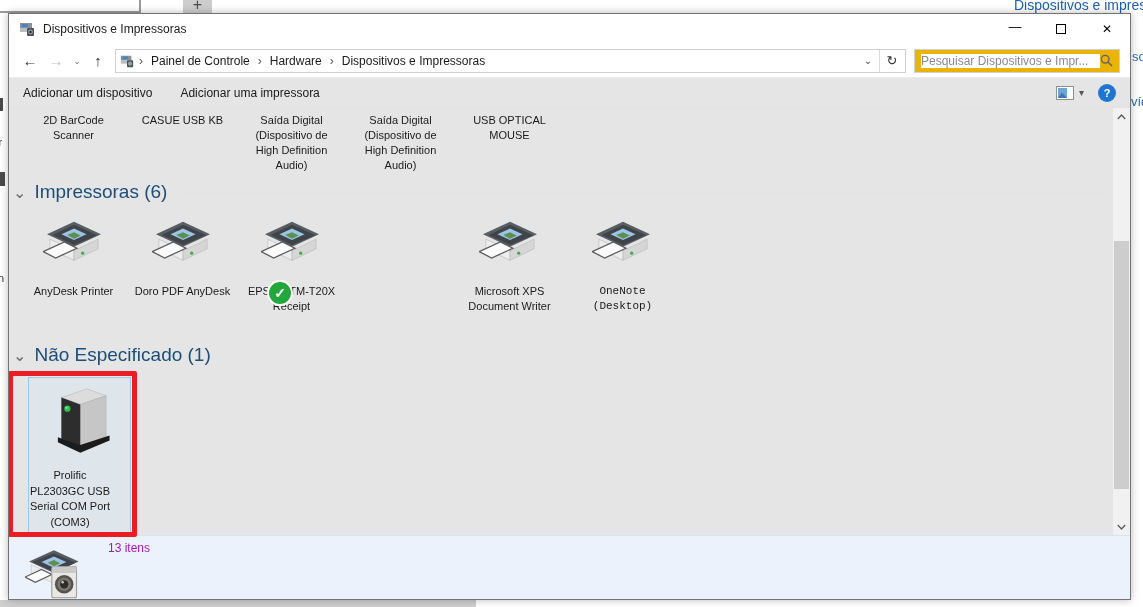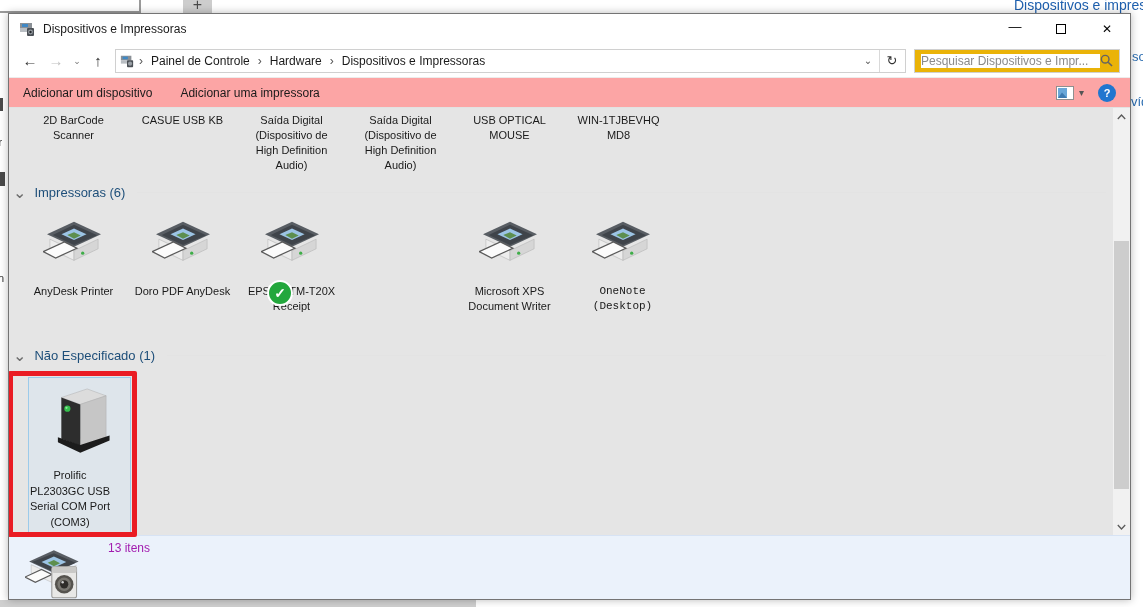--- a/index.html
+++ b/index.html
@@ -67,21 +67,21 @@
   }
   .searchbox input {
     flex:1; border:none; outline:none; font-size:12px; min-width:0;
     font-family:"Liberation Sans", sans-serif; color:#333;
   }
   .searchbox input::placeholder { color:#8a8a8a; }
 
   
   .commandbar {
     position:absolute; left:0; top:63px; right:0; height:31px;
-    background:#fca5a5; border-top:1px solid #ececec; border-bottom:1px solid #e2e2e2;
+    background:#e5e5e5; border-top:1px solid #ececec; border-bottom:1px solid #e2e2e2;
     display:flex; align-items:center; padding:0 14px; font-size:12px;
   }
   .cmd-item { margin-right:28px; white-space:nowrap; }
   .cmd-right { margin-left:auto; display:flex; align-items:center; gap:14px; }
   .view-group { display:flex; align-items:center; gap:5px; }
   .view-caret { font-size:10px; color:#555; }
   .help-btn {
     width:18px; height:18px; border-radius:50%; background:#2076cf; color:#fff;
     font-size:11px; font-weight:bold; display:flex; align-items:center; justify-content:center;
   }
@@ -89,21 +89,21 @@
   
   .content { position:absolute; left:0; top:94px; right:0; bottom:64px; background:#e5e5e5; }
   .cell { position:absolute; width:109px; text-align:center; }
   .cell .lbl { font-size:11px; line-height:15px; width:96px; margin:0 auto; }
   .toprow-lbl { top:5px; }
   .section-hdr {
     position:absolute; left:4px; right:24px; height:20px;
     display:flex; align-items:center; gap:8px;
   }
   .section-hdr .chev { color:#6d6d6d; }
-  .section-hdr .sec-label { color:#1d4e79; font-size:13px; white-space:nowrap; }
+  .section-hdr .sec-label { color:#1d4e79; font-size:19px; white-space:nowrap; }
   .section-hdr .rule { flex:1; height:1px; background:#e3e3e3; margin-left:4px; }
   .printer-cell { top:108px; }
   .printer-cell svg { display:block; margin:0 auto; }
   .printer-cell .lbl { margin-top:14px; }
   .default-badge {
     position:absolute; left:258px; top:172px; width:26px; height:26px; border-radius:50%;
     background:#23a73d; border:2px solid #fff; color:#fff; font-size:14px; font-weight:bold;
     display:flex; align-items:center; justify-content:center; z-index:4;
   }
   .selection-box {
@@ -233,23 +233,20 @@
       </div>
     <div class="cell toprow-lbl" style="left:228px;">
         <div class="lbl">Saída Digital (Dispositivo de High Definition Audio)</div>
       </div>
     <div class="cell toprow-lbl" style="left:337px;">
         <div class="lbl">Saída Digital (Dispositivo de High Definition Audio)</div>
       </div>
     <div class="cell toprow-lbl" style="left:446px;">
         <div class="lbl">USB OPTICAL MOUSE</div>
       </div>
-    <div class="cell toprow-lbl" style="left:555px;">
-        <div class="lbl">WIN-1TJBEVHQ MD8</div>
-      </div>
 
     <div class="section-hdr" style="top:74px;">
       <span class="chev">⌄</span>
       <span class="sec-label">Impressoras (6)</span>
       <span class="rule"></span>
     </div>
 
     <div class="cell printer-cell" style="left:10px;">
       <svg width="62" height="54" viewBox="0 0 64 56">
         <polygon points="7,24 32,36 32,46 7,34" fill="#ededed" stroke="#b5b5b5" stroke-width="0.6"></polygon>

